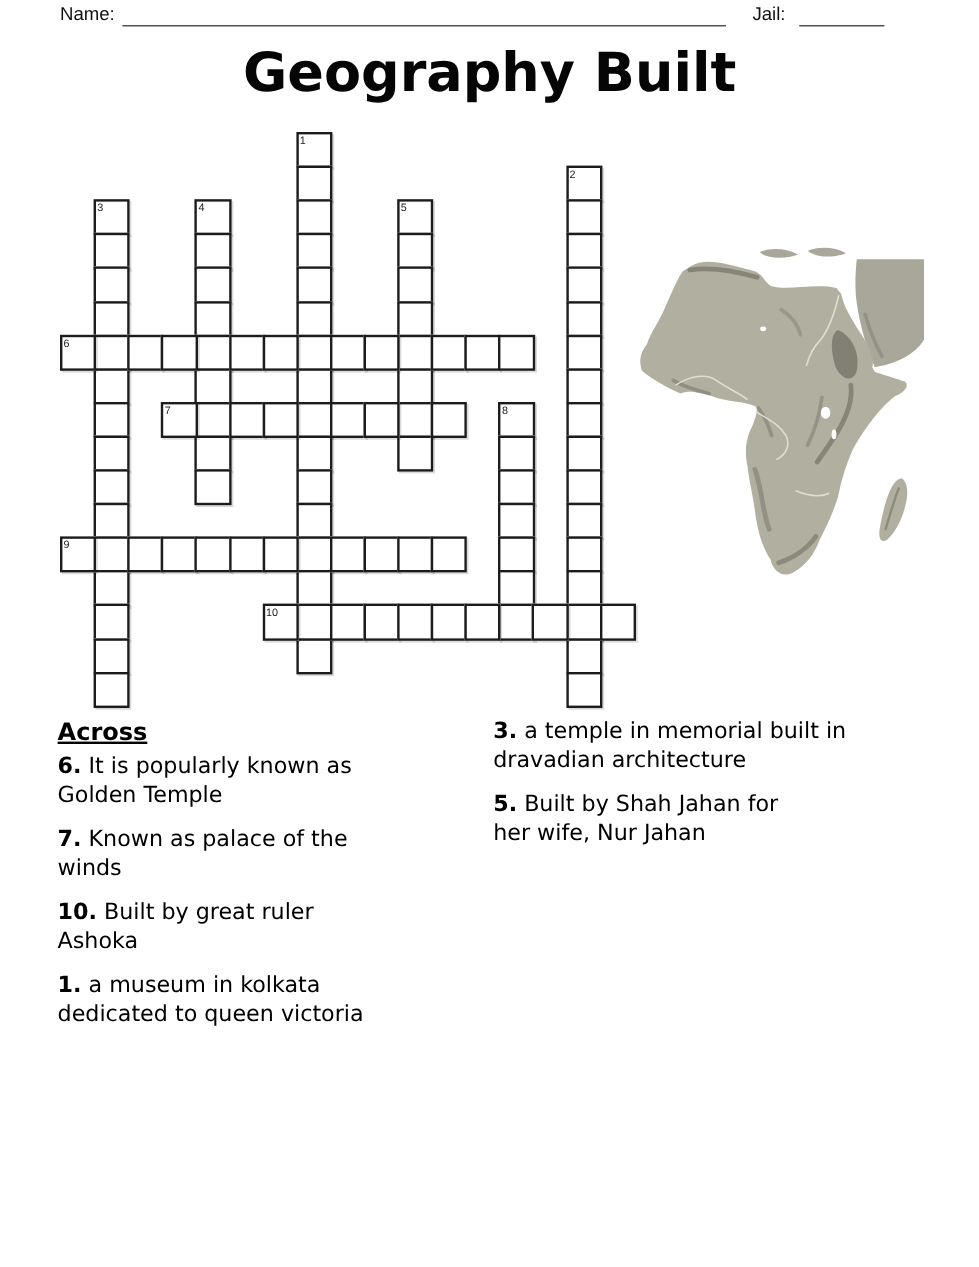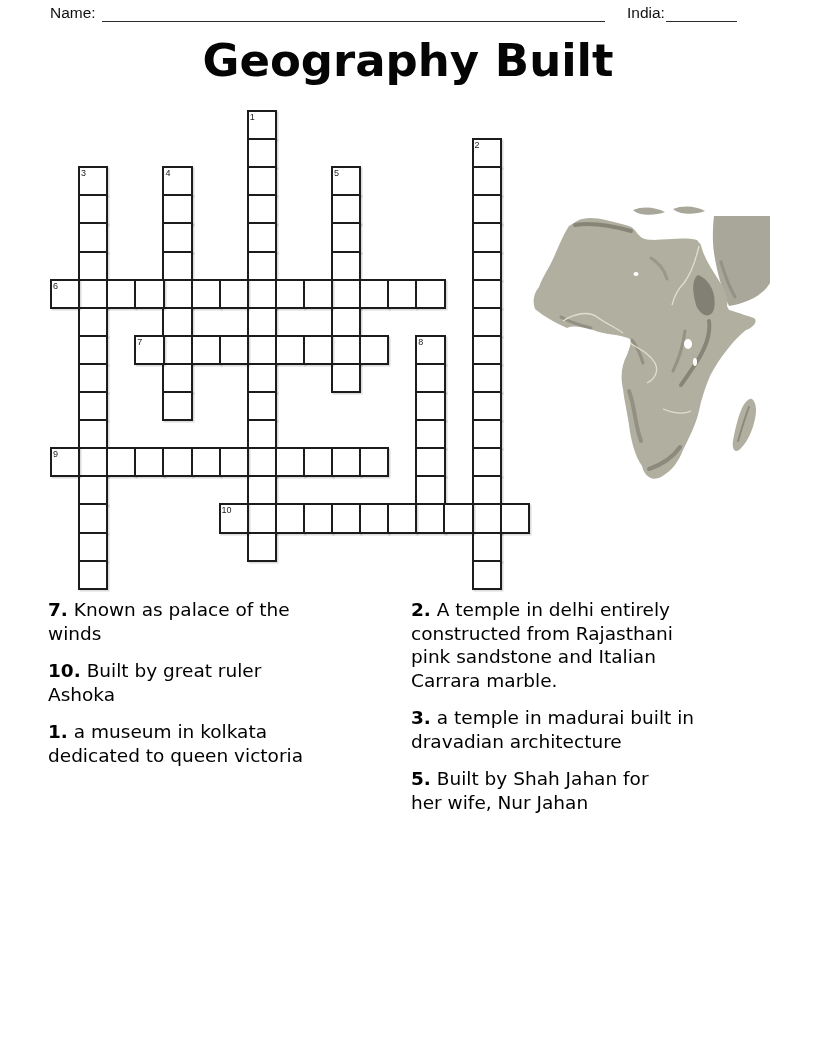--- a/index.html
+++ b/index.html
@@ -38,21 +38,21 @@
   .clue{font-size:18.5px;line-height:23.5px;margin:0 0 14px 0;white-space:pre-line;}
   .clue .cnum{font-weight:bold;}
 </style>
 </head>
 <body>
 
 <div class="page">
 
   <span class="hdr-label" id="name-label">Name:</span>
   <span class="hdr-line" id="name-line"></span>
-  <span class="hdr-label" id="date-label">India:</span>
+  <span class="hdr-label" id="date-label">Jail:</span>
   <span class="hdr-line" id="date-line"></span>
 
   <div class="title">Geography Built</div>
 
   <div id="grid">
       <div class="cell" style="left: 246.7px; top: 110px; width: 30.3px; height: 30.3px;">
         <span class="cellnum">1</span>
       </div>
       <div class="cell" style="left: 246.7px; top: 138.1px; width: 30.3px; height: 30.3px;"></div>
       <div class="cell" style="left: 246.7px; top: 166.2px; width: 30.3px; height: 30.3px;"></div>
@@ -218,37 +218,36 @@
     </g>
 
     <g fill="#ffffff">
       <ellipse cx="155" cy="140" rx="4" ry="5"></ellipse>
       <ellipse cx="162" cy="158" rx="2" ry="4"></ellipse>
       <ellipse cx="103" cy="70" rx="2.5" ry="2"></ellipse>
     </g>
   </svg>
 
   <div class="clues-col" id="clues-left">
+    <h2 class="clue-head">Across</h2>
     <div id="across-list">
+        <div class="clue"><span class="cnum">6.</span><span> It is popularly known as
+Golden Temple</span></div>
         <div class="clue"><span class="cnum">7.</span><span> Known as palace of the
 winds</span></div>
         <div class="clue"><span class="cnum">10.</span><span> Built by great ruler
 Ashoka</span></div>
       </div>
     <div id="down-list-left">
         <div class="clue"><span class="cnum">1.</span><span> a museum in kolkata
 dedicated to queen victoria</span></div>
       </div>
   </div>
   <div class="clues-col" id="clues-right">
     <div id="down-list-right">
-        <div class="clue"><span class="cnum">2.</span><span> A temple in delhi entirely
-constructed from Rajasthani
-pink sandstone and Italian
-Carrara marble.</span></div>
-        <div class="clue"><span class="cnum">3.</span><span> a temple in madurai built in
+        <div class="clue"><span class="cnum">3.</span><span> a temple in memorial built in
 dravadian architecture</span></div>
         <div class="clue"><span class="cnum">5.</span><span> Built by Shah Jahan for
 her wife, Nur Jahan</span></div>
       </div>
   </div>
 
 </div>
 
 </body></html>

